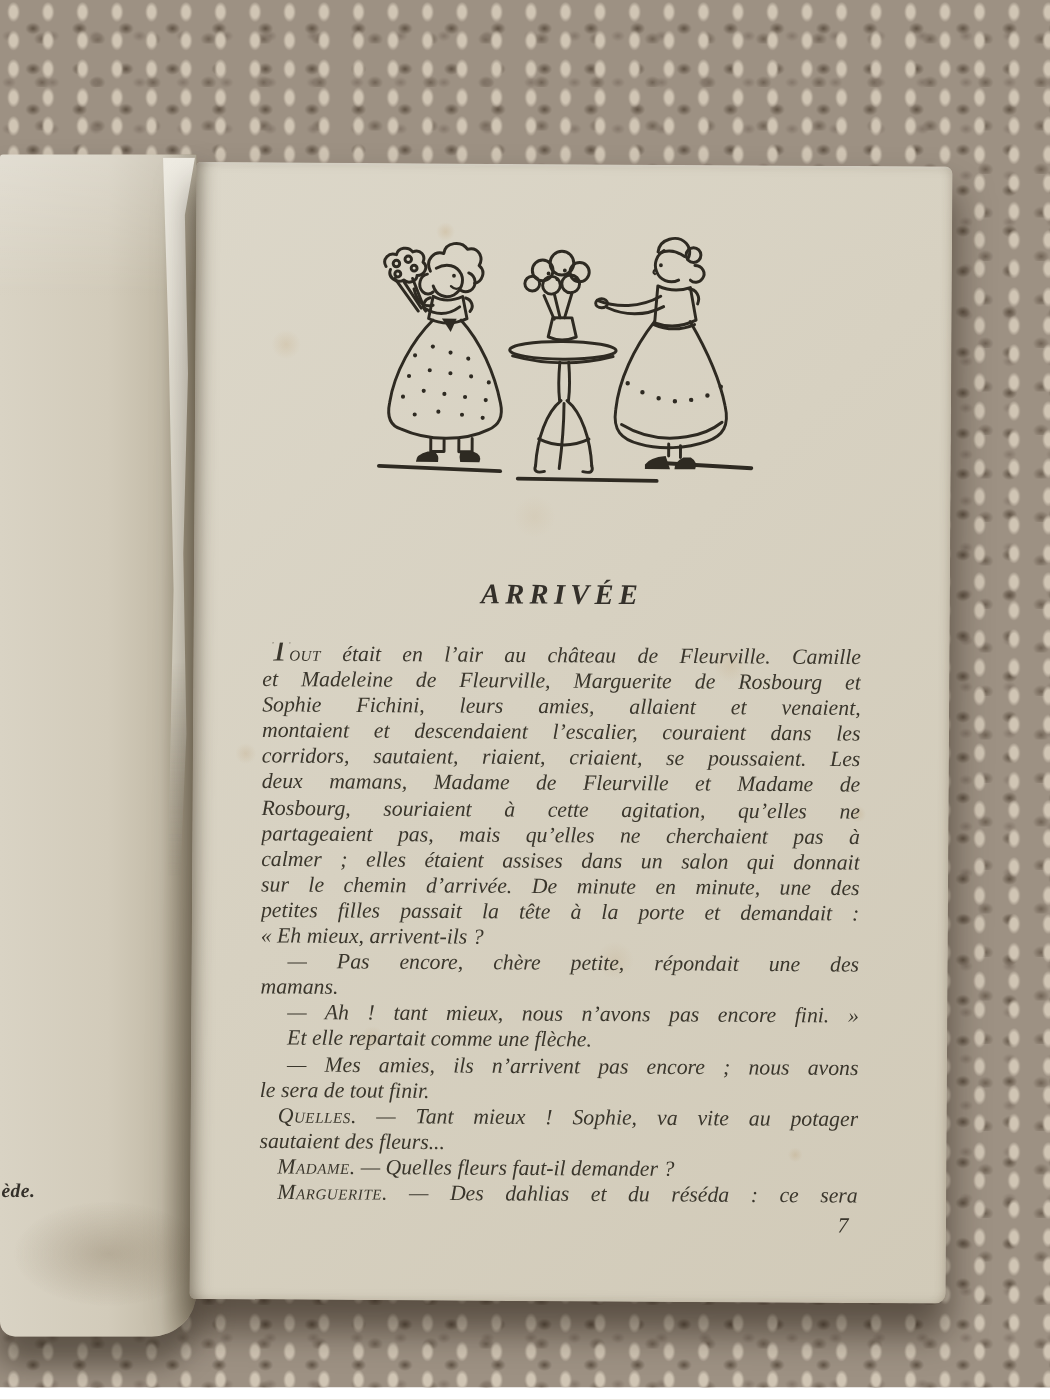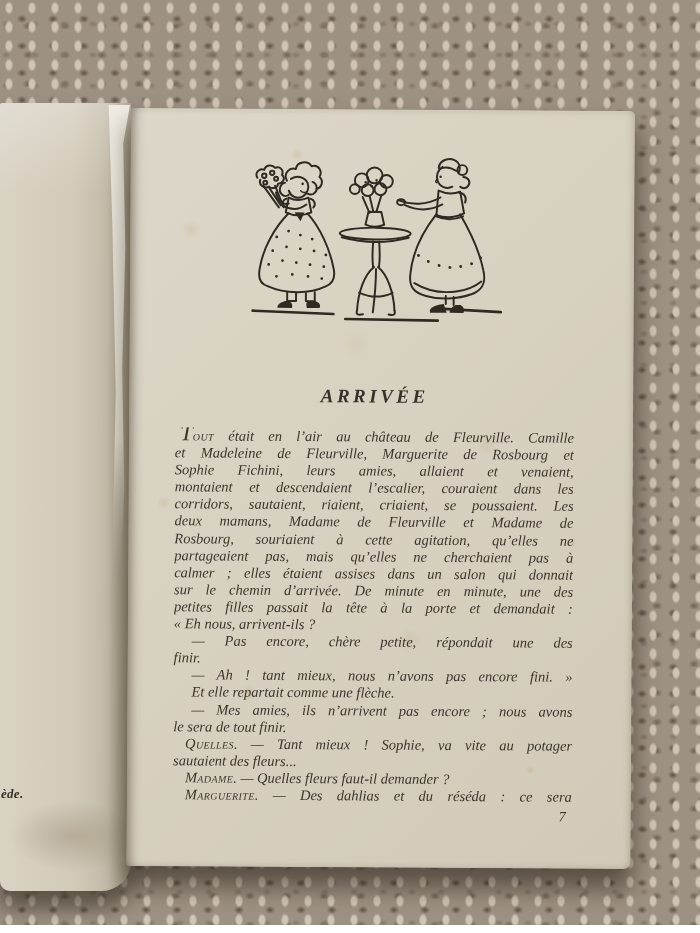--- a/index.html
+++ b/index.html
@@ -228,23 +228,23 @@
         <div class="line j"><span>et Madeleine de Fleurville, Marguerite de Rosbourg et</span></div>
         <div class="line j"><span>Sophie Fichini, leurs amies, allaient et venaient,</span></div>
         <div class="line j"><span>montaient et descendaient l’escalier, couraient dans les</span></div>
         <div class="line j"><span>corridors, sautaient, riaient, criaient, se poussaient. Les</span></div>
         <div class="line j"><span>deux mamans, Madame de Fleurville et Madame de</span></div>
         <div class="line j"><span>Rosbourg, souriaient à cette agitation, qu’elles ne</span></div>
         <div class="line j"><span>partageaient pas, mais qu’elles ne cherchaient pas à</span></div>
         <div class="line j"><span>calmer ; elles étaient assises dans un salon qui donnait</span></div>
         <div class="line j"><span>sur le chemin d’arrivée. De minute en minute, une des</span></div>
         <div class="line j"><span>petites filles passait la tête à la porte et demandait :</span></div>
-        <div class="line"><span>« Eh nous, arrivent-ils ?</span></div>
+        <div class="line"><span>« Eh mieux, arrivent-ils ?</span></div>
         <div class="line ind j"><span>— Pas encore, chère petite, répondait une des</span></div>
-        <div class="line"><span>finir.</span></div>
+        <div class="line"><span>mamans.</span></div>
         <div class="line ind j"><span>— Ah ! tant mieux, nous n’avons pas encore fini. »</span></div>
         <div class="line ind"><span>Et elle repartait comme une flèche.</span></div>
         <div class="line ind j"><span>— Mes amies, ils n’arrivent pas encore ; nous avons</span></div>
         <div class="line"><span>le sera de tout finir.</span></div>
         <div class="line ind-sm j"><span class="sc">Quelles</span><span>. — Tant mieux ! Sophie, va vite au potager</span></div>
         <div class="line"><span>sautaient des fleurs...</span></div>
         <div class="line ind-sm"><span class="sc">Madame</span><span>. — Quelles fleurs faut-il demander ?</span></div>
         <div class="line ind-sm j"><span class="sc">Marguerite</span><span>. — Des dahlias et du réséda : ce sera</span></div>
       </div>
 

